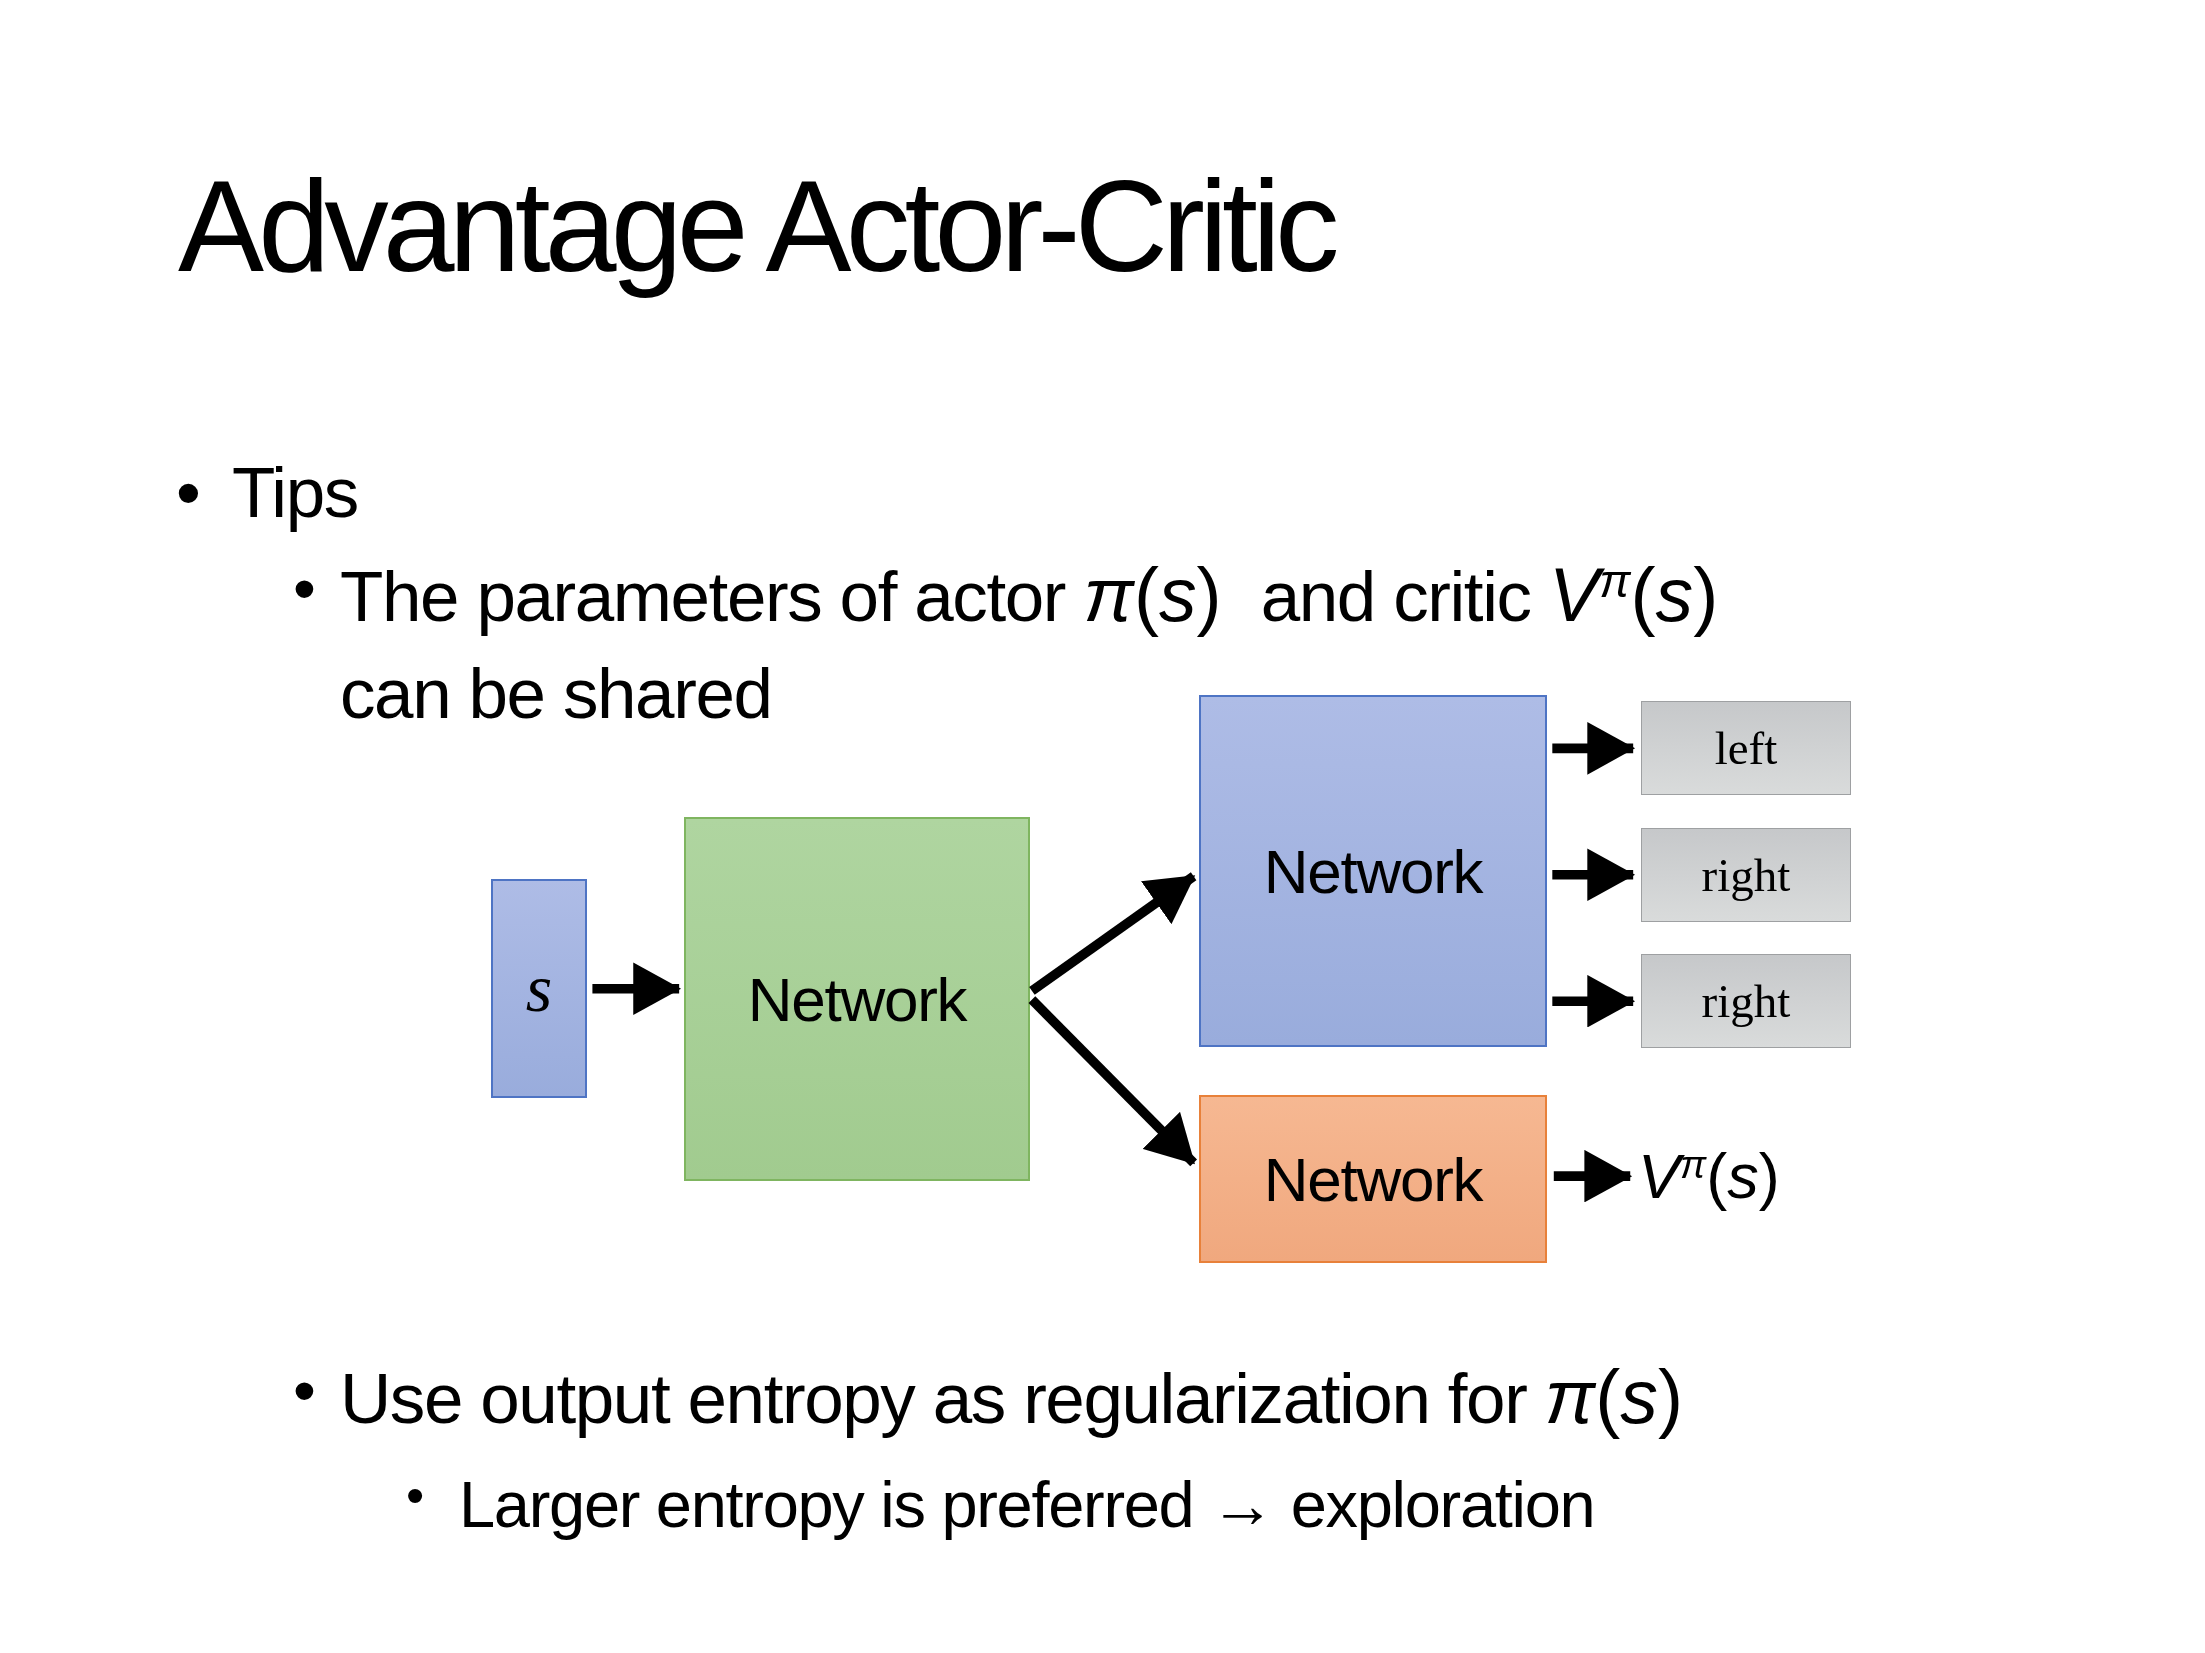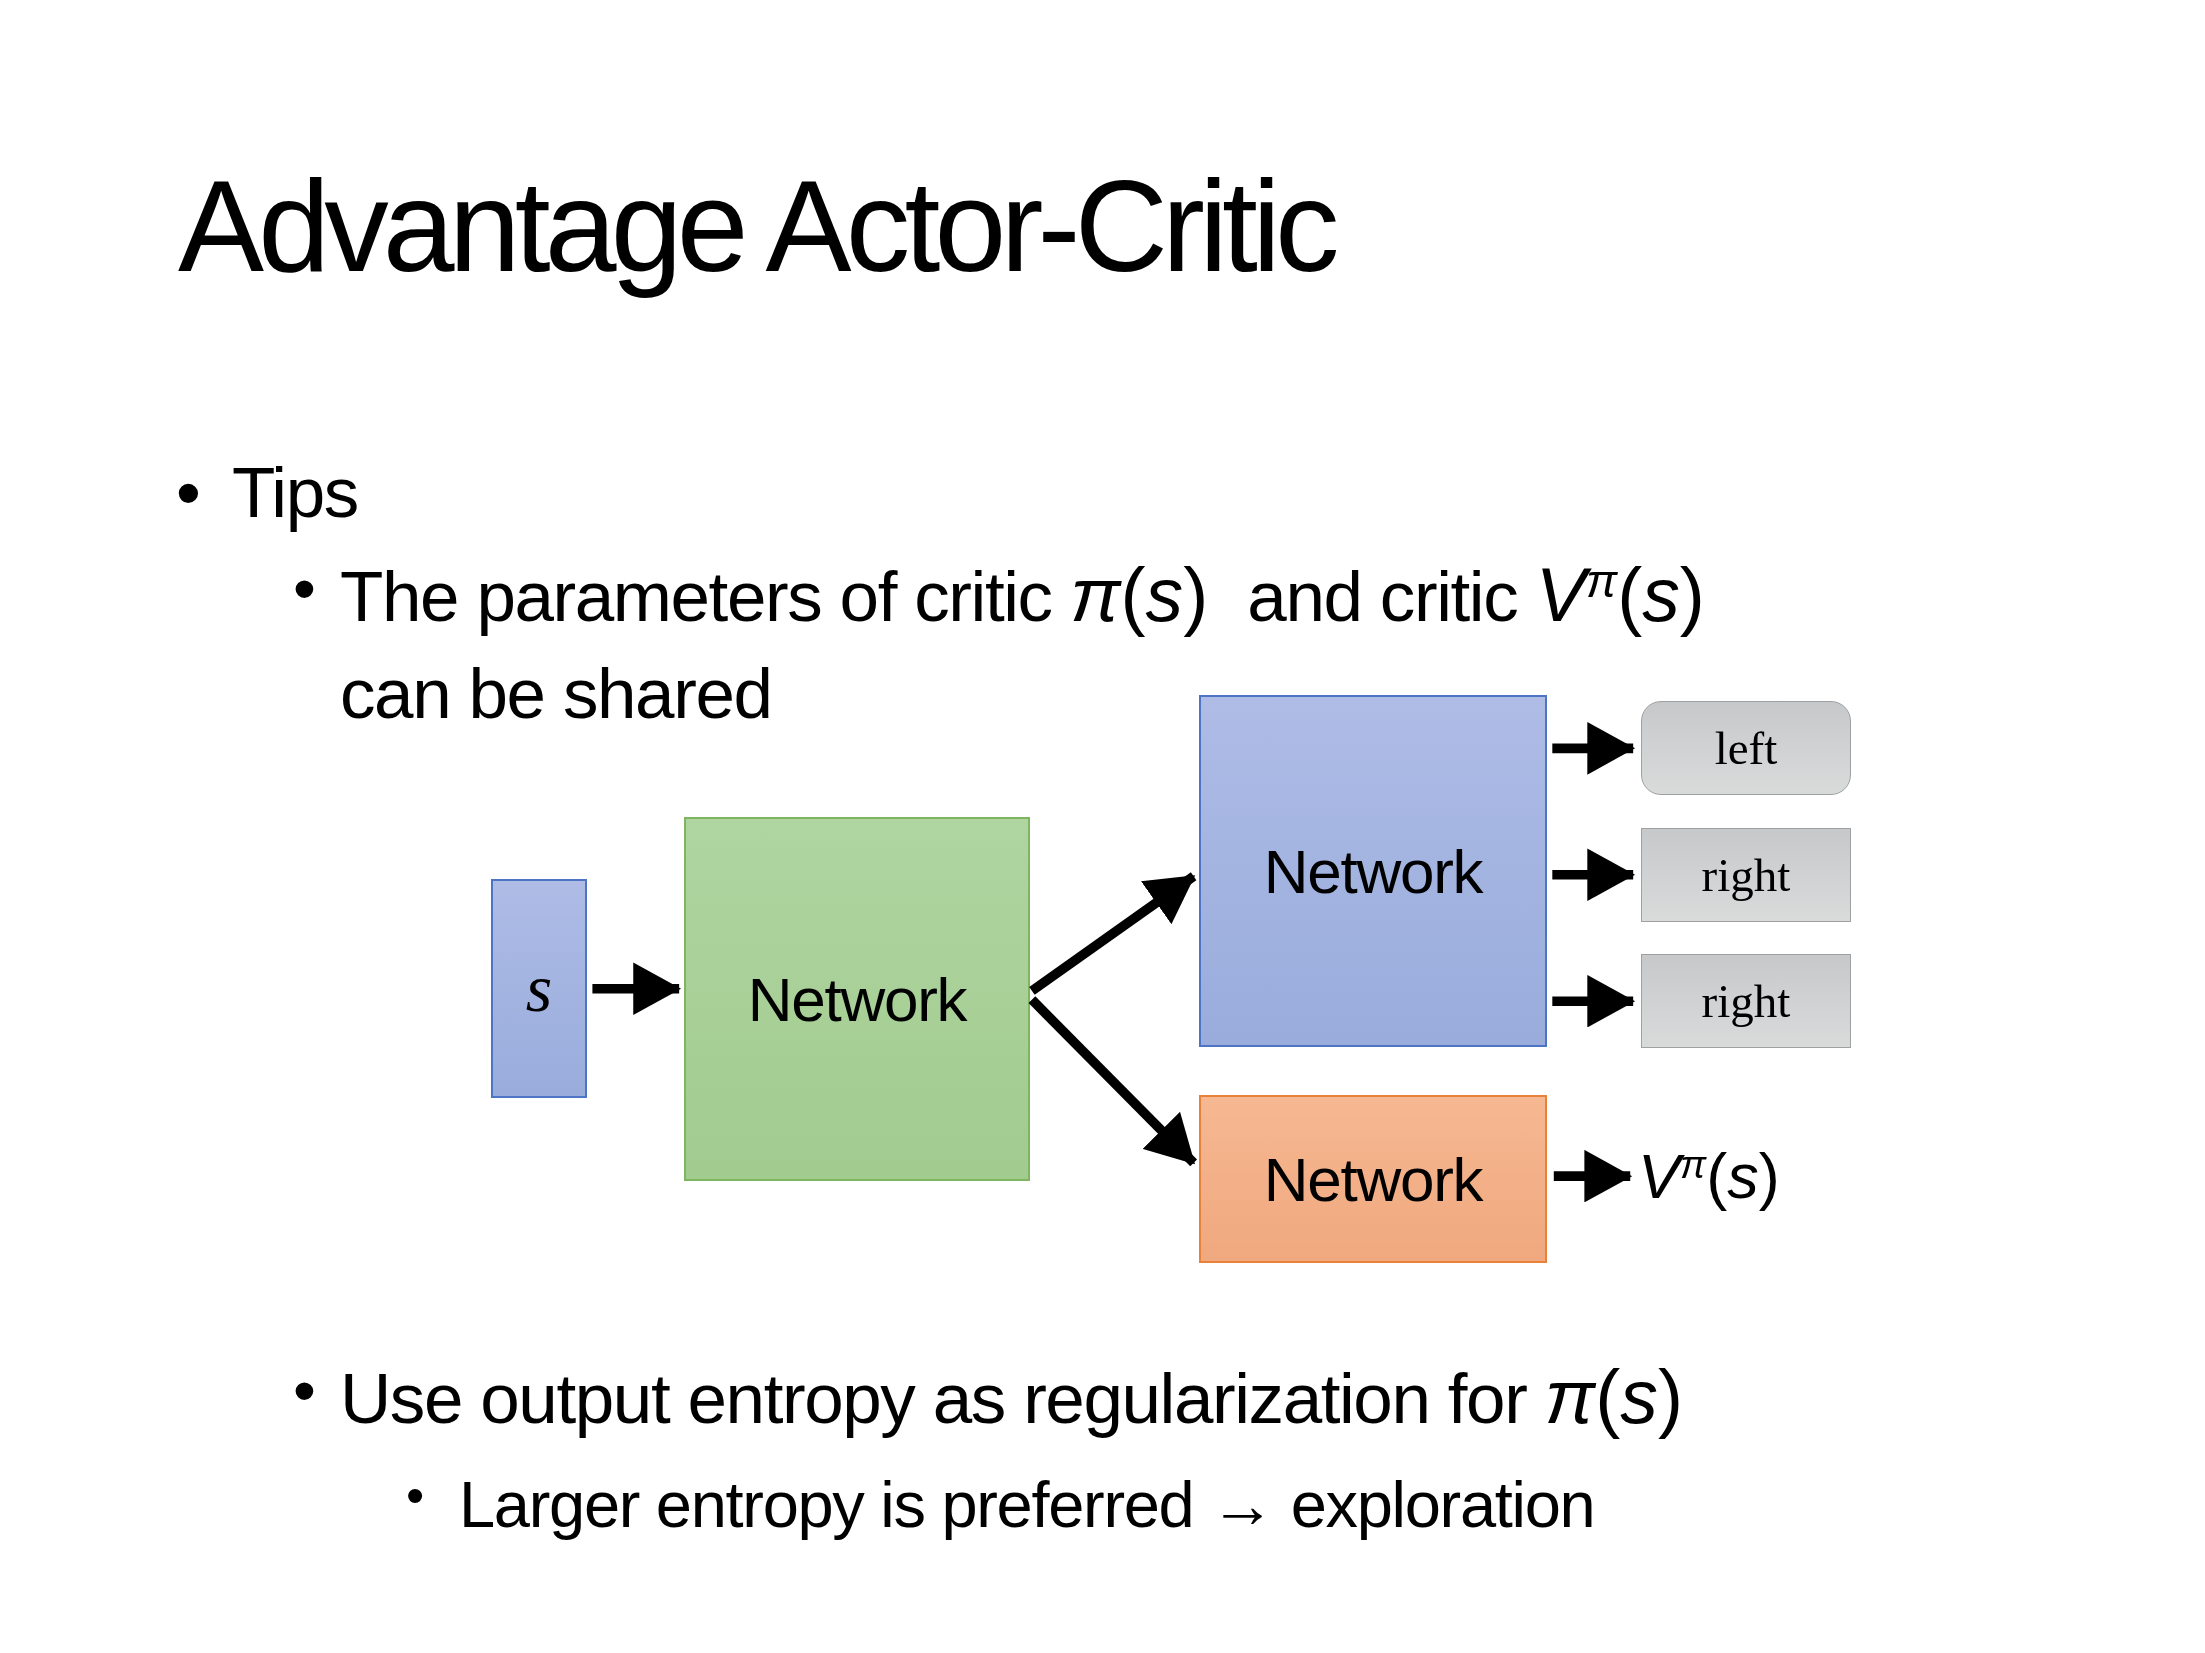--- a/index.html
+++ b/index.html
@@ -95,21 +95,21 @@
     background: linear-gradient(180deg, var(--orange-fill-top), var(--orange-fill-bottom));
     border: 2.2px solid var(--orange-border);
   }
   .box-action {
     left: 1641px; width: 210px; height: 94px;
     background: linear-gradient(180deg, var(--gray-fill-top), var(--gray-fill-bottom));
     border: 1.5px solid var(--gray-border);
     font-family: "Liberation Serif", serif;
     font-size: 47px;
   }
-  .box-action-0 { top: 701px; border-radius: 20px; }
+  .box-action-0 { top: 701px; }
   .box-action-1 { top: 828px; }
   .box-action-2 { top: 954px; }
 
   .value-label {
     position: absolute;
     left: 1638px; top: 1117px; height: 118px;
     display: flex;
     align-items: center;
     font-size: 63px;
     white-space: nowrap;
@@ -135,21 +135,21 @@
 
   <div class="bullet b-l1">
     <span class="dot">•</span>
     <span>Tips</span>
   </div>
 
   <div class="bullet b-l2a">
     <span class="dot">•</span>
     <div>
       <div>
-        <span>The parameters of critic</span><span class="gap"></span><span class="math"><i>π</i><span>(</span><i>s</i><span>)</span></span><span class="gap-wide"></span><span>and critic</span><span class="gap"></span><span class="math"><i>V</i><sup><i>π</i></sup><span>(</span><i>s</i><span>)</span></span>
+        <span>The parameters of actor</span><span class="gap"></span><span class="math"><i>π</i><span>(</span><i>s</i><span>)</span></span><span class="gap-wide"></span><span>and critic</span><span class="gap"></span><span class="math"><i>V</i><sup><i>π</i></sup><span>(</span><i>s</i><span>)</span></span>
       </div>
       <div>can be shared</div>
     </div>
   </div>
 
   <div class="box box-state">
     <span>s</span>
   </div>
 
   <div class="box box-shared">

